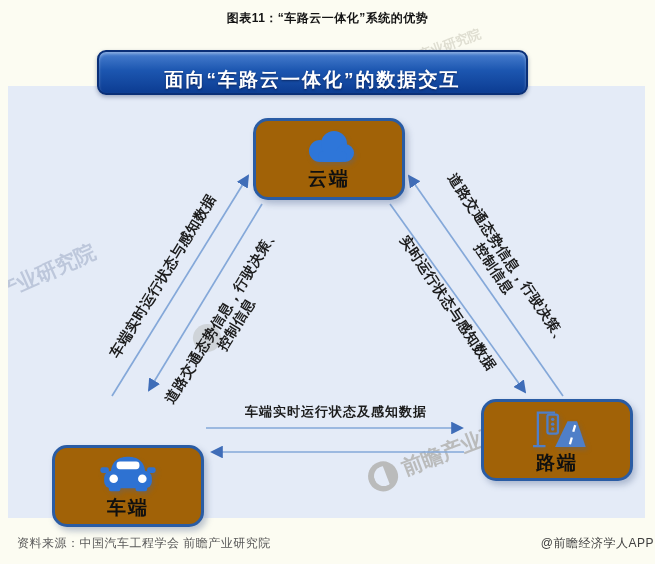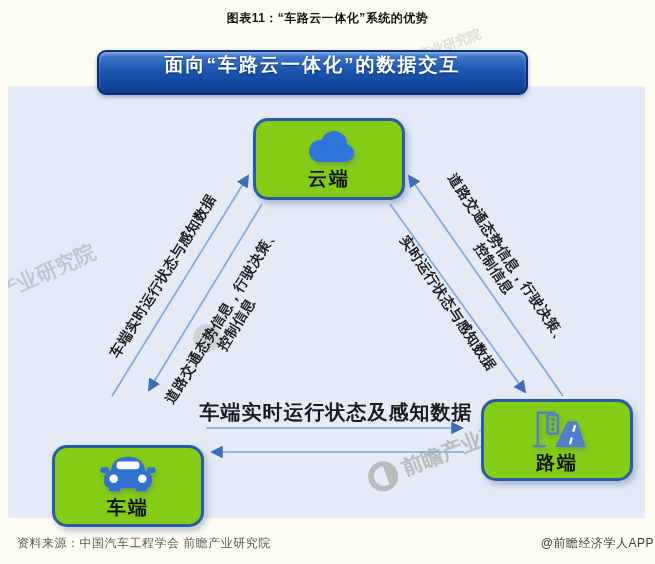--- a/index.html
+++ b/index.html
@@ -18,21 +18,21 @@
     letter-spacing:.5px;
   }
 
   
   .banner{
     position:absolute;left:97px;top:50px;width:431px;height:45px;
     box-sizing:border-box;
     background:linear-gradient(180deg,#4a80d0 0%,#1c56b0 45%,#0c3c92 100%);
     border:2px solid #0a2f77;border-radius:9px;
     box-shadow:0 2px 4px rgba(20,40,90,.35), inset 0 2px 3px rgba(255,255,255,.35);
-    display:flex;align-items:flex-start;justify-content:center;
+    display:flex;align-items:flex-end;justify-content:center;
     z-index:30;
   }
   .banner-text{
     color:#ffffff;font-size:19px;font-weight:bold;letter-spacing:2px;
     text-shadow:0 1px 2px rgba(0,0,30,.5);
   }
 
   
   .panel{
     position:absolute;left:8px;top:86px;width:637px;height:432px;
@@ -76,28 +76,28 @@
   
   .edge-label{
     position:absolute;z-index:10;
     font-weight:bold;color:#1b1b1b;white-space:nowrap;text-align:center;
   }
   .lbl-diag{font-size:14px;letter-spacing:.5px;line-height:17px;}
   .lbl-a{left:163px;top:276px;transform:translate(-50%,-50%) rotate(-58.5deg);}
   .lbl-b{left:229px;top:320px;transform:translate(-50%,-50%) rotate(-58.5deg);}
   .lbl-c{left:448px;top:303px;transform:translate(-50%,-50%) rotate(56deg);}
   .lbl-d{left:501px;top:264px;transform:translate(-50%,-50%) rotate(56deg);}
-  .lbl-horiz{font-size:20px;letter-spacing:1px;font-family:Liberation Serif, serif;}
+  .lbl-horiz{font-size:13px;letter-spacing:1px;font-family:Liberation Serif, serif;}
   .lbl-e{left:336px;top:412px;transform:translate(-50%,-50%);}
   .lbl-f{left:336px;top:469px;transform:translate(-50%,-50%);}
 
   
   .node{
     position:absolute;width:152px;height:82px;box-sizing:border-box;
-    background:#84cc16;border:3px solid #2a5ca4;border-radius:15px;
+    background:#a16207;border:3px solid #2a5ca4;border-radius:15px;
     box-shadow:3px 4px 6px rgba(90,110,150,.40);
     display:flex;flex-direction:column;align-items:center;justify-content:center;
     z-index:20;
   }
   .node-cloud{left:253px;top:118px;}
   .node-vehicle{left:52px;top:399px;margin-top:46px;}
   .node-road{left:481px;top:399px;}
   .node .icon{line-height:0;filter:drop-shadow(2px 3px 2px rgba(80,100,140,.35));}
   .node-label{font-size:19px;font-weight:bold;color:#101010;letter-spacing:2px;margin-top:1px;}
 

